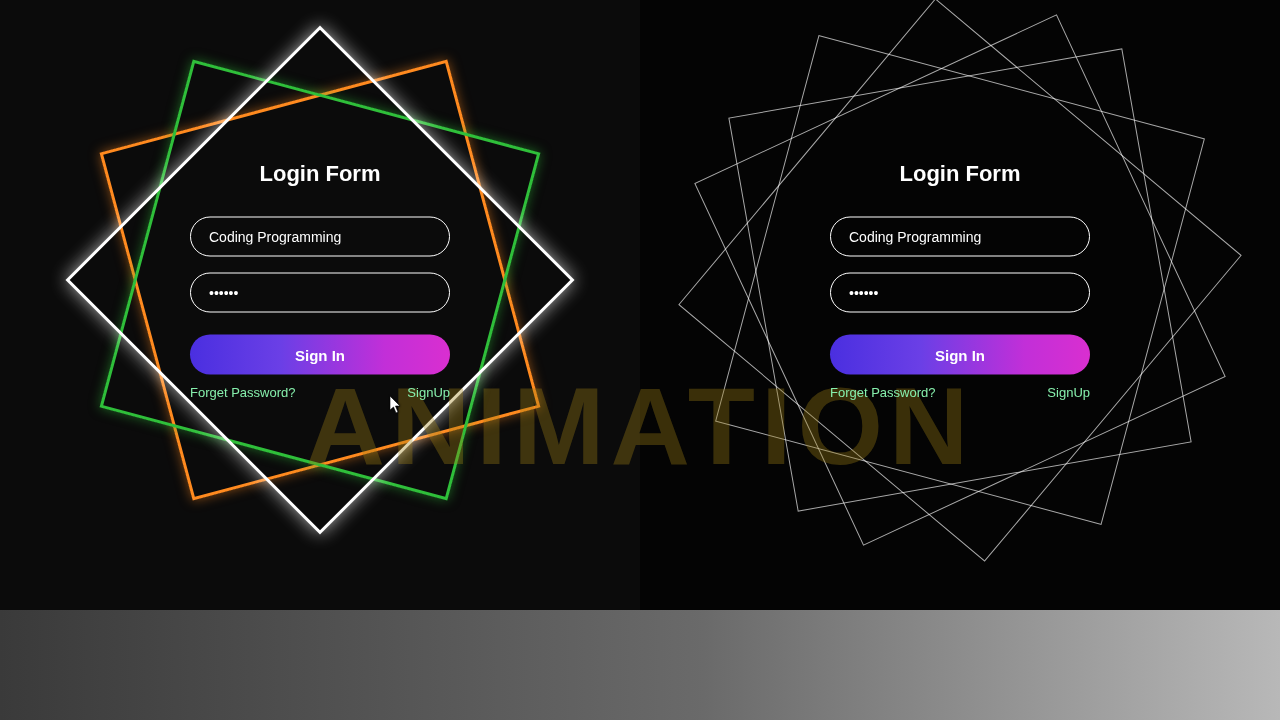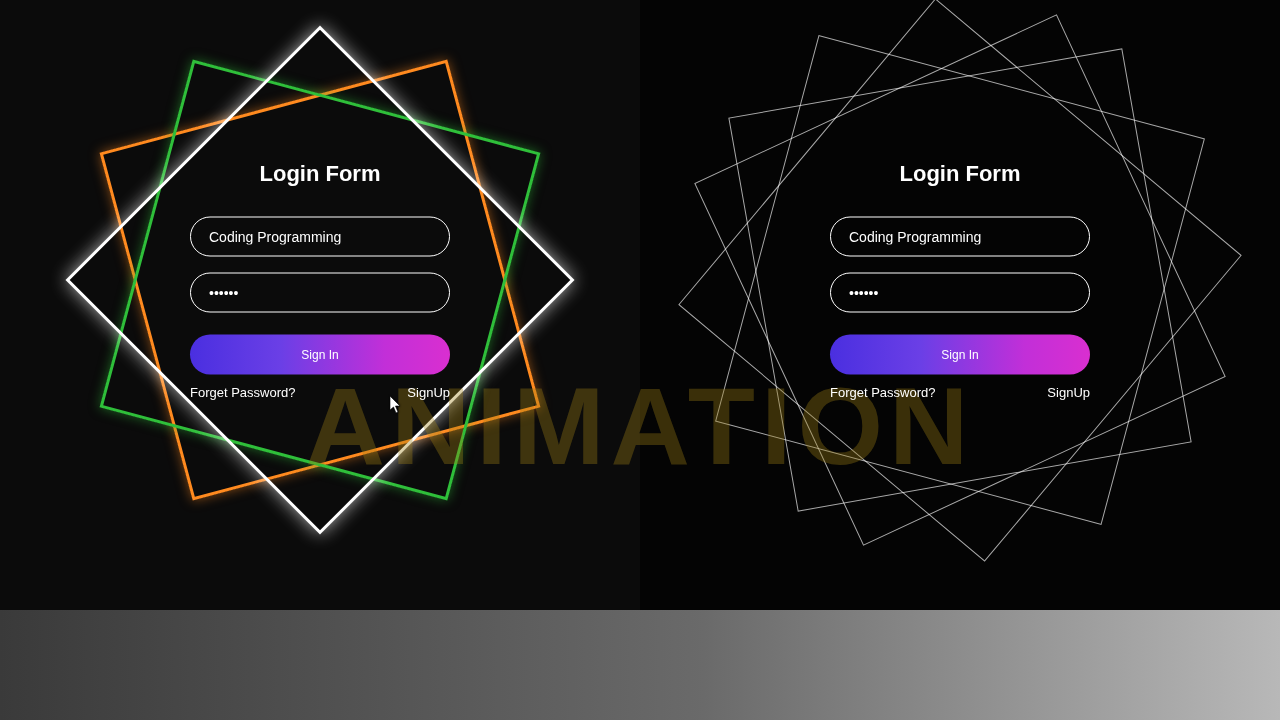--- a/index.html
+++ b/index.html
@@ -23,23 +23,23 @@
   .right .sq.r1 { transform: rotate(-10deg); }
   .right .sq.r2 { transform: rotate(15deg); }
   .right .sq.r3 { transform: rotate(40deg); }
   .right .sq.r4 { transform: rotate(65deg); }
 
   
   .card { position: absolute; left: 50%; top: 280px; transform: translate(-50%, -50%); width: 260px; text-align: center; z-index: 5; }
   .title { color: #fff; font-size: 22px; font-weight: 700; margin-bottom: 22px; }
   .field { width: 100%; height: 40px; margin: 8px 0; border: 1.5px solid #fff; border-radius: 999px; background: transparent; color: #fff; font-size: 14px; padding: 16px 18px; outline: none; }
   .field::placeholder { color: #fff; }
-  .btn { width: 100%; height: 40px; margin: 14px 0 10px; border: none; border-radius: 999px; color: #fff; font-size: 12px; font-weight: 400; cursor: pointer; background: linear-gradient(90deg, #4a2fe0 0%, #6b3fe6 35%, #c22fd8 75%, #d92fd0 100%); }
+  .btn { width: 100%; height: 40px; margin: 14px 0 10px; border: none; border-radius: 999px; color: #fff; font-size: 15px; font-weight: 700; cursor: pointer; background: linear-gradient(90deg, #4a2fe0 0%, #6b3fe6 35%, #c22fd8 75%, #d92fd0 100%); }
   .links { display: flex; justify-content: space-between; color: #fff; font-size: 13px; }
-  .links a { color: #ffffff; text-decoration: none; cursor: pointer; }
+  .links a { color: #86efac; text-decoration: none; cursor: pointer; }
 
   
   .wm { position: absolute; left: 0; width: 1280px; text-align: center; font-weight: 900; letter-spacing: 6px; pointer-events: none; z-index: 2; }
   .wm1 { top: 362px; font-size: 110px; color: rgba(160,130,20,.35); }
   .wm2 { top: 540px; font-size: 130px; color: transparent; -webkit-text-stroke: 2px rgba(200,165,40,.55); z-index: 7; }
 
   
   .bar { position: absolute; left: 0; bottom: 0; width: 1280px; height: 110px; background: linear-gradient(90deg, #3a3a3a 0%, #6a6a6a 55%, #b8b8b8 100%); z-index: 6; }
 
   

